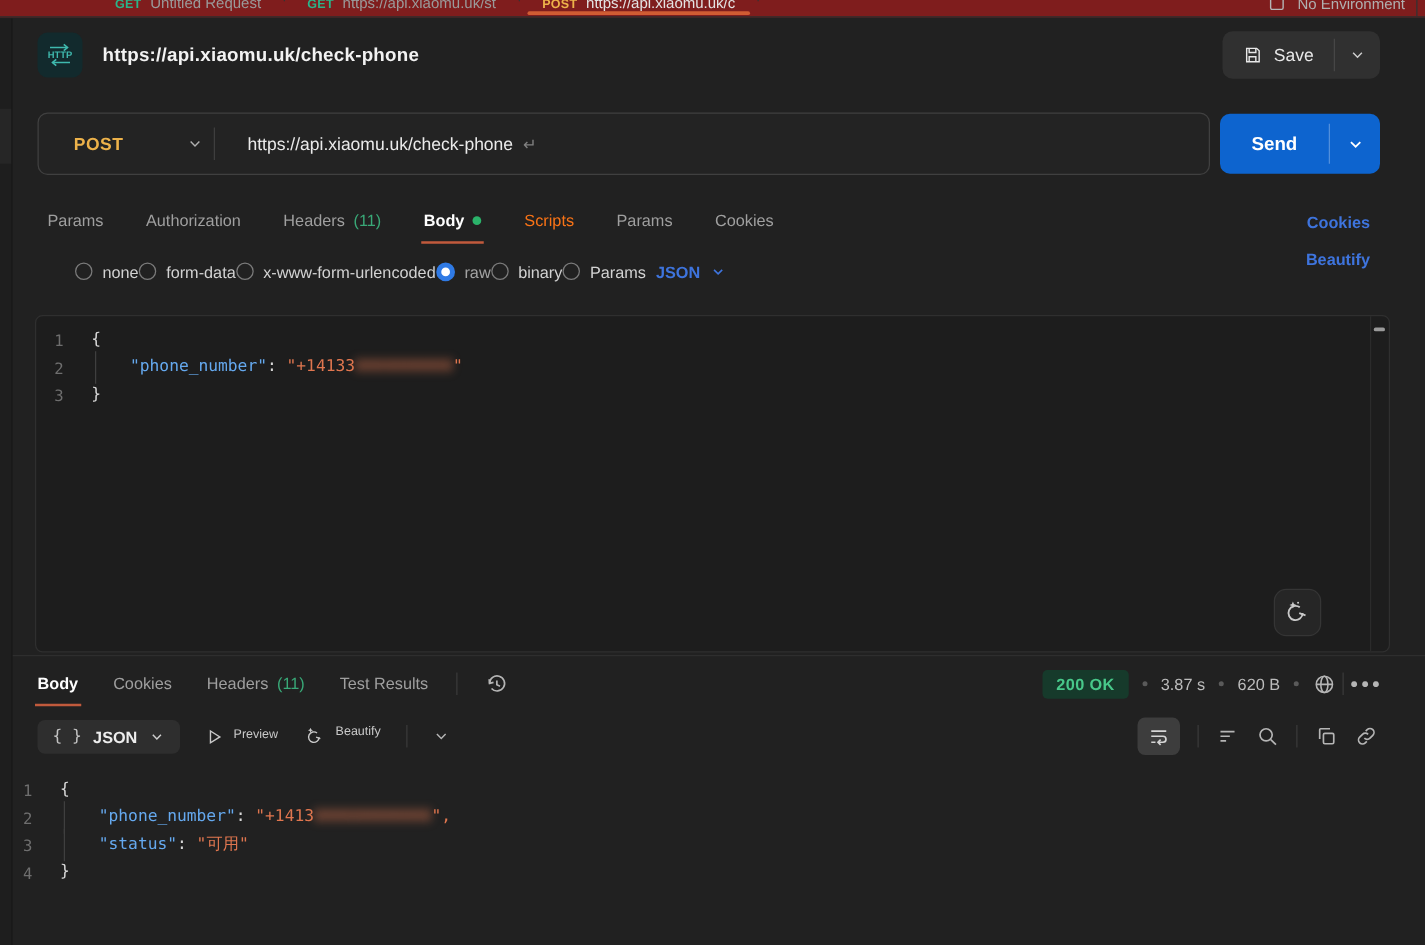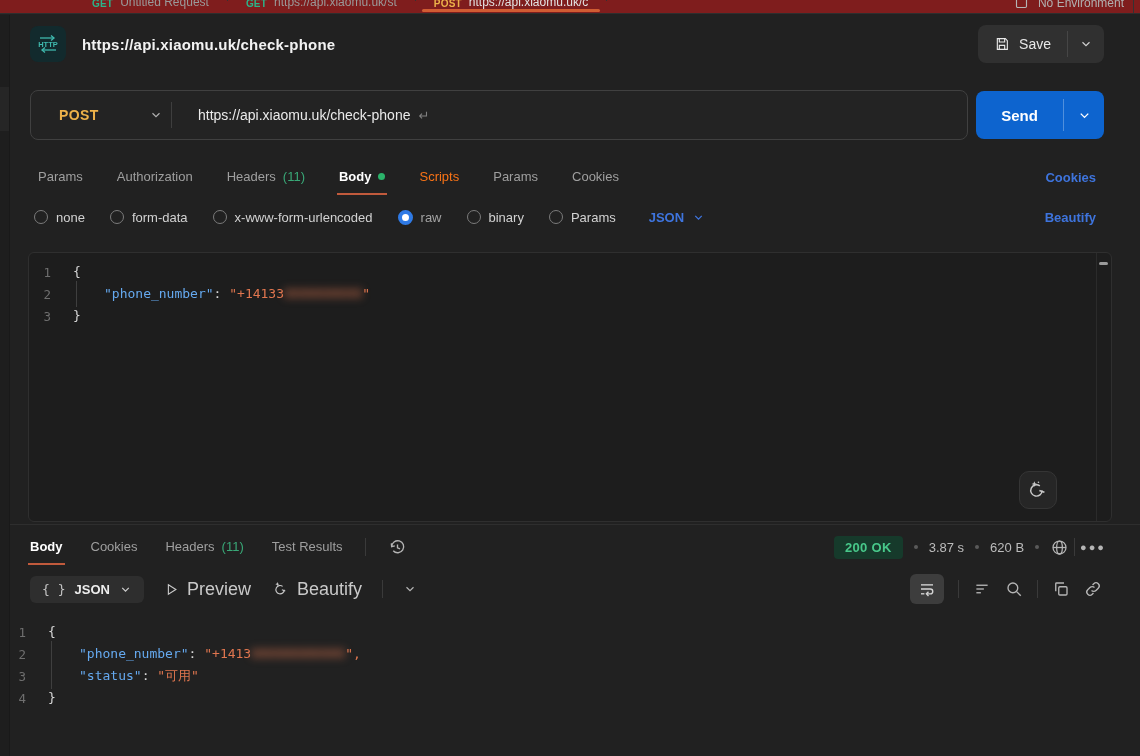--- a/index.html
+++ b/index.html
@@ -73,21 +73,21 @@
   .rtab { color:#9f9f9f; cursor:pointer; position:relative; display:flex; align-items:center; gap:7px; white-space:nowrap; padding-bottom:2px; }
   .rtab .count { color:#39a877; }
   .rtab.bright { color:#f97316; }
   .rtab.active { color:#ffffff; font-weight:bold; }
   .rtab.active::after { content:""; position:absolute; left:-2px; right:-2px; bottom:-9px; height:2px; background:#c15a3c; }
   .dot-mod { width:7px; height:7px; border-radius:50%; background:#2bb36a; }
   .link-blue { color:#3e74dd; font-weight:bold; font-size:13px; cursor:pointer; }
   .req-tabs .link-blue { margin-left:auto; }
 
   
-  .mode-row { margin-top:4px; padding:0 44px 0 34px; height:34px; display:flex; align-items:center; gap:25px; font-size:13px; color:#d2d2d2; }
+  .mode-row { margin-top:4px; padding:0 44px 0 60px; height:34px; display:flex; font-size:13px; color:#d2d2d2; }
   .radio-item { display:flex; align-items:center; gap:8px; cursor:pointer; white-space:nowrap; }
   .rb { width:14px; height:14px; border-radius:50%; border:1.5px solid #7b7b7b; background:transparent; flex:none; }
   .rb.sel { border:4px solid #2f7ae5; background:#ffffff; width:15px; height:15px; }
   .radio-item.sel-label { color:#a3a3a3; }
   .lang-select { display:flex; align-items:center; gap:8px; margin-left:8px; cursor:pointer; }
   .mode-row .link-blue { margin-left:auto; }
 
   
   .editor {
     margin:18px 28px 0 28px; height:270px; background:#1d1d1d;
@@ -118,21 +118,21 @@
   .status-badge { background:#163a2b; color:#48c88a; font-weight:bold; font-size:13px; padding:4px 11px; border-radius:4px; letter-spacing:.3px; }
   .meta-dot { width:4px; height:4px; border-radius:50%; background:#5a5a5a; }
   .meta-txt { color:#bcbcbc; font-size:13px; }
   .icon-gray { color:#b5b5b5; cursor:pointer; }
   .ellipsis { color:#b5b5b5; font-size:11px; letter-spacing:2px; cursor:pointer; }
 
   .resp-toolbar { height:40px; display:flex; align-items:center; padding:0 38px 0 30px; gap:20px; }
   .format-pill { display:flex; align-items:center; gap:9px; background:#2e2e2e; border-radius:6px; padding:6px 12px; cursor:pointer; }
   .format-braces { font-family:"DejaVu Sans Mono", monospace; font-size:13px; color:#c3c3c3; }
   .format-label { color:#ededed; font-size:13px; font-weight:bold; }
-  .tool-item { display:flex; align-items:center; gap:8px; color:#c9c9c9; font-size:18px; cursor:pointer; }
+  .tool-item { display:flex; gap:8px; color:#c9c9c9; font-size:10px; cursor:pointer; }
   .resp-toolbar .vsep { width:1px; height:18px; background:#3a3a3a; }
   .tool-right { margin-left:auto; display:flex; align-items:center; gap:14px; }
   .wrap-btn { background:#3d3d3d; border-radius:6px; width:34px; height:30px; display:flex; align-items:center; justify-content:center; cursor:pointer; color:#d5d5d5; }
 
   .resp-code { padding-top:12px; }
   .resp-code .ln { width:48px; }
 </style>
 </head>
 <body>
 

